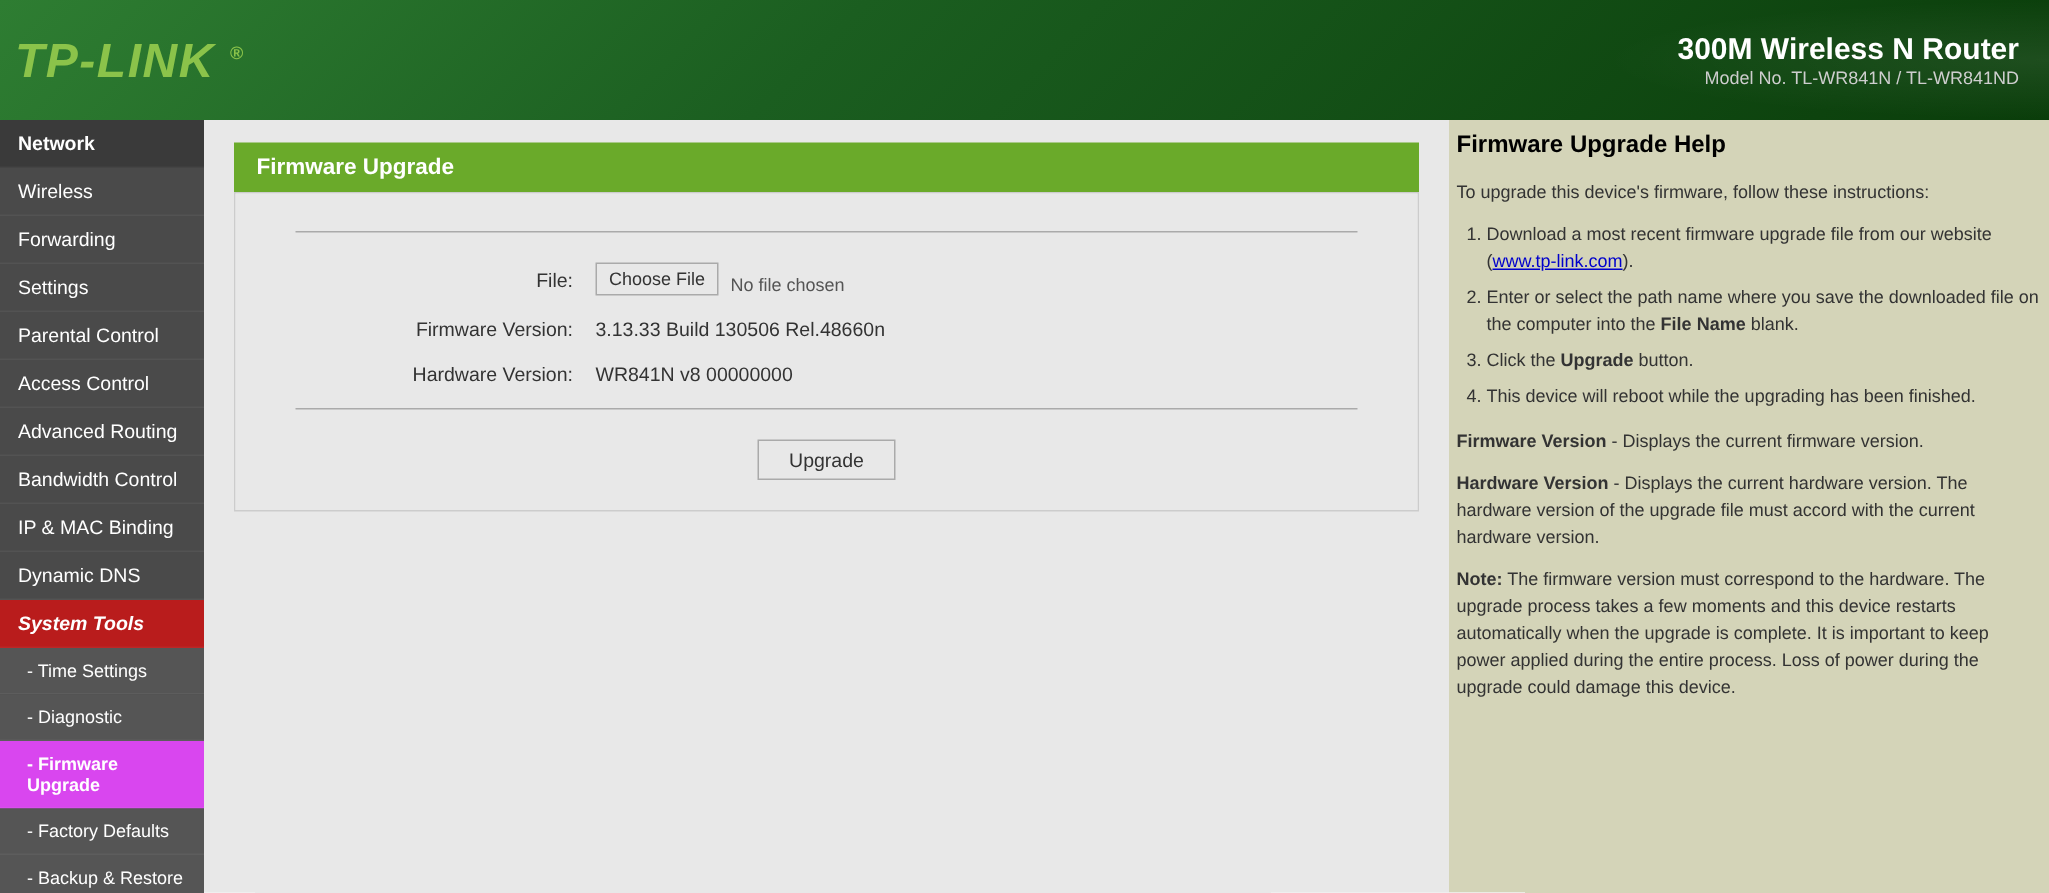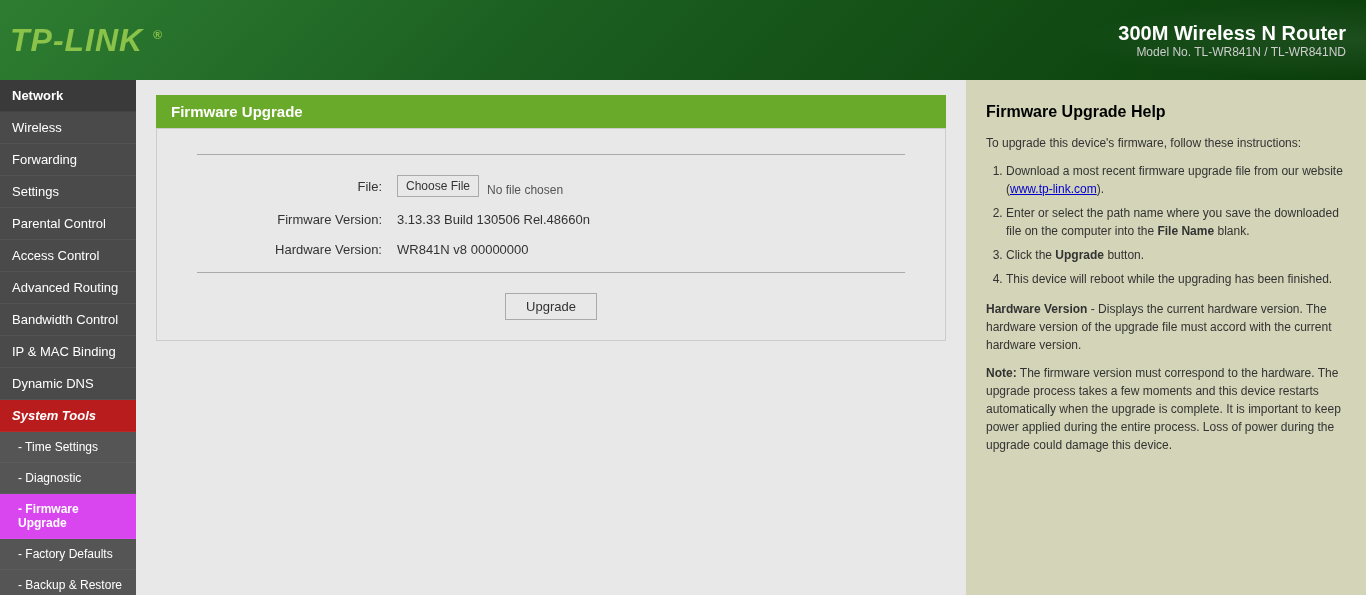--- a/index.html
+++ b/index.html
@@ -175,21 +175,21 @@
       display: flex;
       justify-content: center;
       margin-top: 10px;
     }
 
     
     #help {
       width: 400px;
       flex-shrink: 0;
       background: #d4d4b8;
-      padding: 20px;
+      padding: 5px;
       overflow-y: auto;
       font-size: 12px;
       line-height: 1.5;
       color: #333;
     }
 
     .help-title {
       font-size: 16px;
       font-weight: bold;
       color: #000;
@@ -310,20 +310,24 @@
         Enter or select the path name where you save the downloaded file on the computer into the <span class="help-term">File Name</span> blank.
       </li>
       <li>
         Click the <span class="help-term">Upgrade</span> button.
       </li>
       <li>
         This device will reboot while the upgrading has been finished.
       </li>
     </ol>
 
+    <div class="help-section">
+      <span class="help-term">Firmware Version</span>
+      <span> - Displays the current firmware version.</span>
+    </div>
 
     <div class="help-section">
       <span class="help-term">Hardware Version</span>
       <span> - Displays the current hardware version. The hardware version of the upgrade file must accord with the current hardware version.</span>
     </div>
 
     <div class="help-section">
       <span class="note-bold">Note:</span>
       <span> The firmware version must correspond to the hardware. The upgrade process takes a few moments and this device restarts automatically when the upgrade is complete. It is important to keep power applied during the entire process. Loss of power during the upgrade could damage this device.</span>
     </div>

